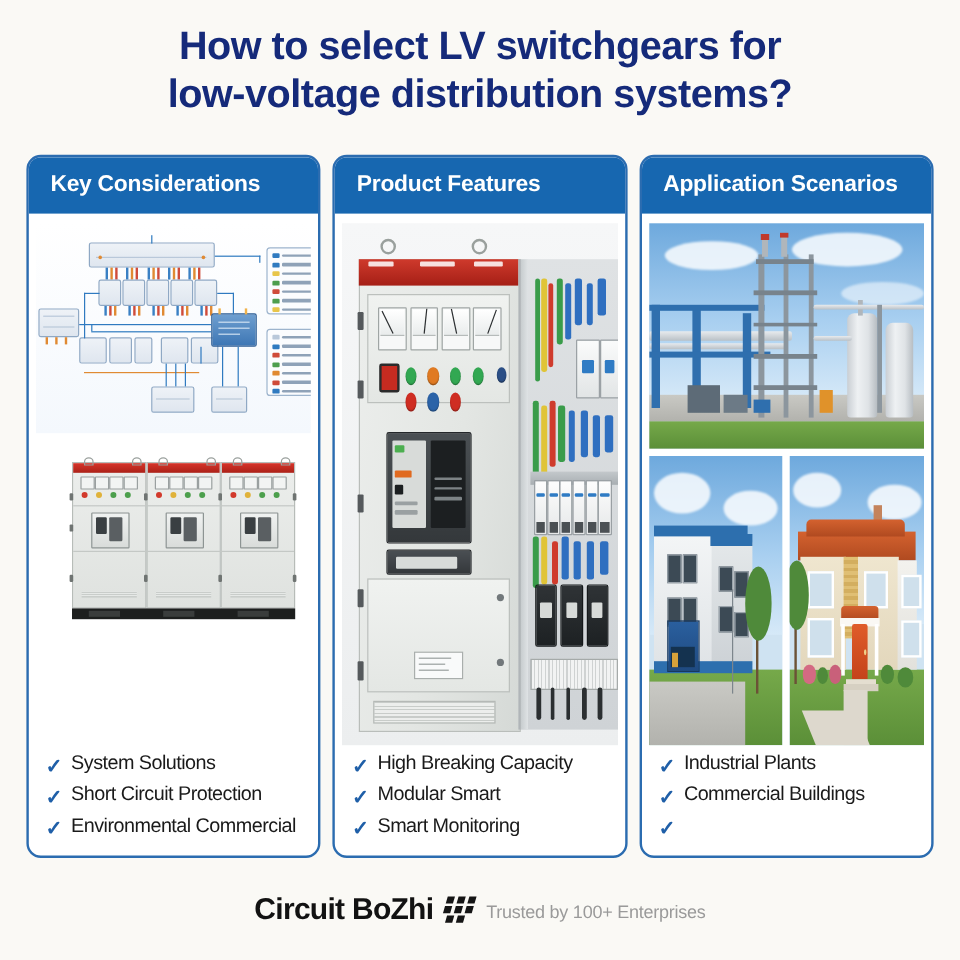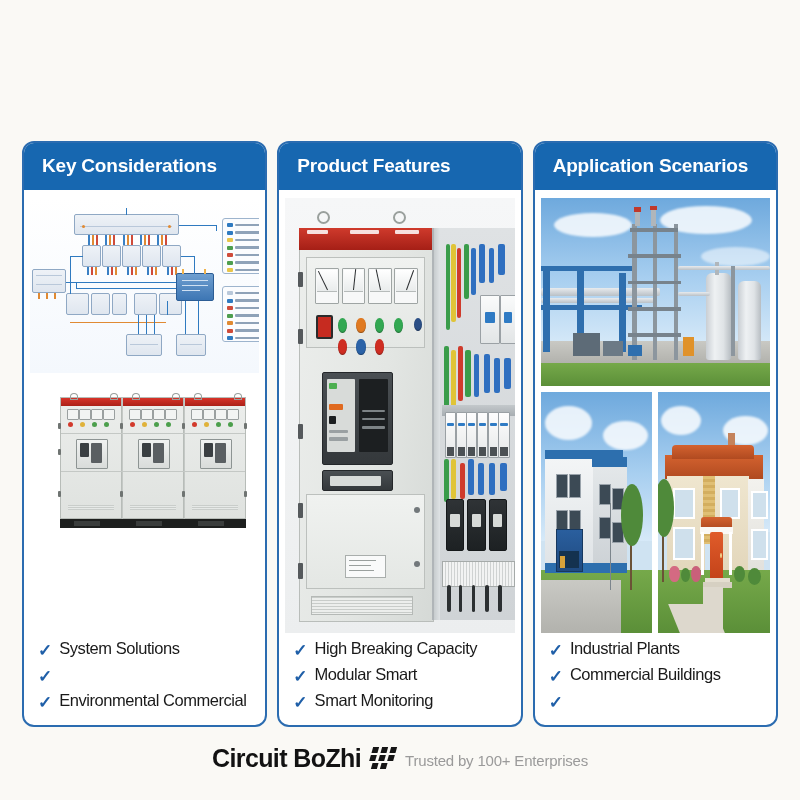--- a/index.html
+++ b/index.html
@@ -16,21 +16,21 @@
     position:absolute;left:0;top:18px;width:800px;
     text-align:center;padding:0 60px;box-sizing:border-box;
   }
   .title-line{
     font-size:33px;font-weight:bold;color:#152a7a;
     letter-spacing:-0.4px;line-height:1.22;white-space:nowrap;
   }
 
   
   .cards{
-    position:absolute;left:22px;top:141px;
+    position:absolute;left:22px;top:129px;
     width:756px;height:586px;
     display:flex;gap:10px;
   }
   .card{
     flex:1;display:flex;flex-direction:column;
     background:#ffffff;
     border:2px solid #2b6cb0;
     border-radius:12px;
     overflow:hidden;
     box-sizing:border-box;
@@ -259,20 +259,24 @@
     transform:skewX(-16deg);
   }
   .logo-tile{position:absolute;background:#151515;}
   .tagline{font-size:15px;color:#9a9a9a;letter-spacing:-0.2px;white-space:nowrap;padding-top:4px;}
 </style>
 </head>
 <body>
 
 <div class="page">
 
+  <div class="title-wrap">
+    <div class="title-line">How to select LV switchgears for</div>
+    <div class="title-line">low-voltage distribution systems?</div>
+  </div>
 
   <div class="cards">
 
     <div class="card">
       <div class="card-header">Key Considerations</div>
       <div class="card-body">
         <div class="media">
 
           <div class="diagram">
 
@@ -508,20 +512,21 @@
 
         </div>
 
         <div class="bullets">
           <div class="bullet">
             <span class="check">✓</span>
             <span class="bullet-text">System Solutions</span>
           </div>
           <div class="bullet">
             <span class="check">✓</span>
+            <span class="bullet-text">Short Circuit Protection</span>
           </div>
           <div class="bullet">
             <span class="check">✓</span>
             <span class="bullet-text">Environmental Commercial</span>
           </div>
         </div>
       </div>
     </div>
 
     <div class="card">

